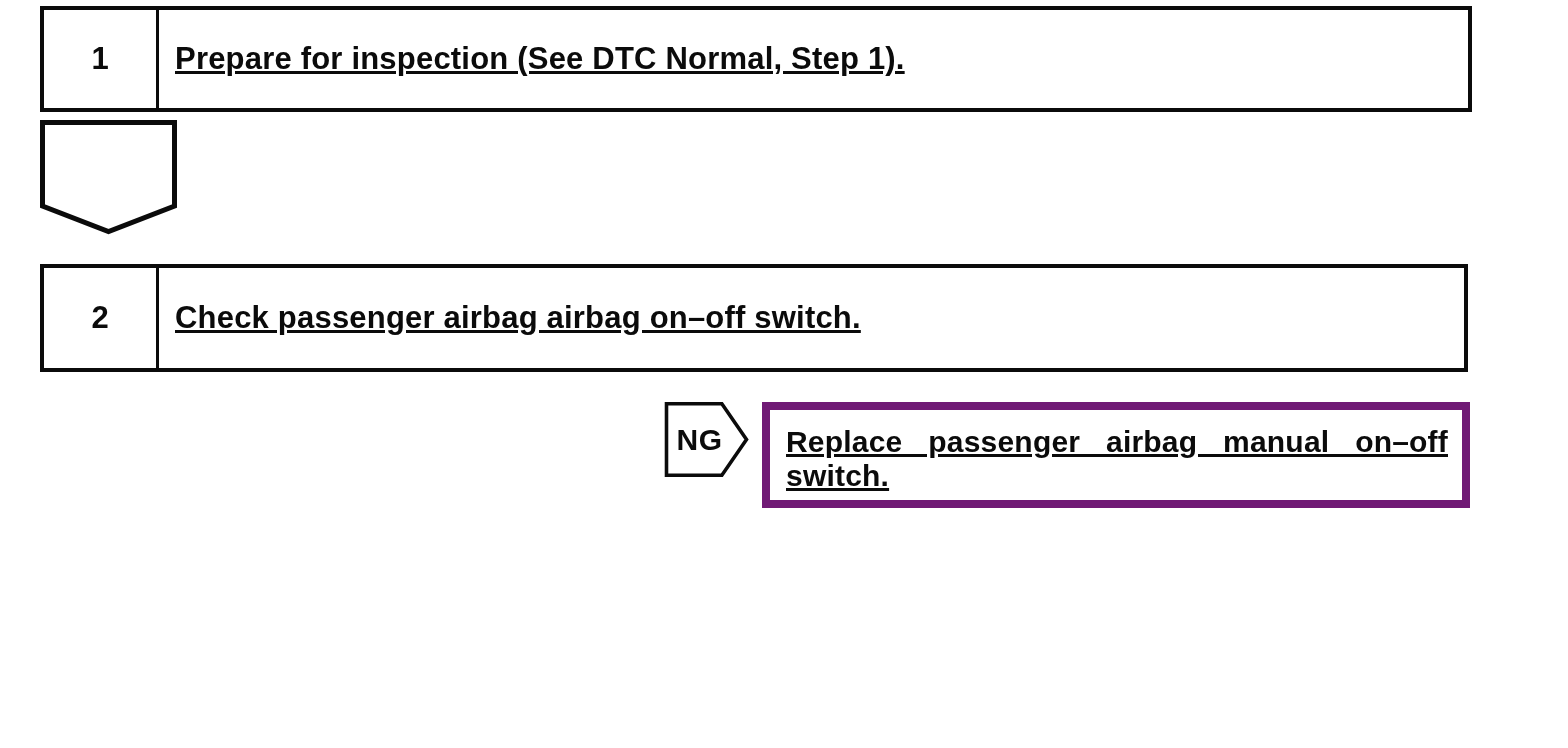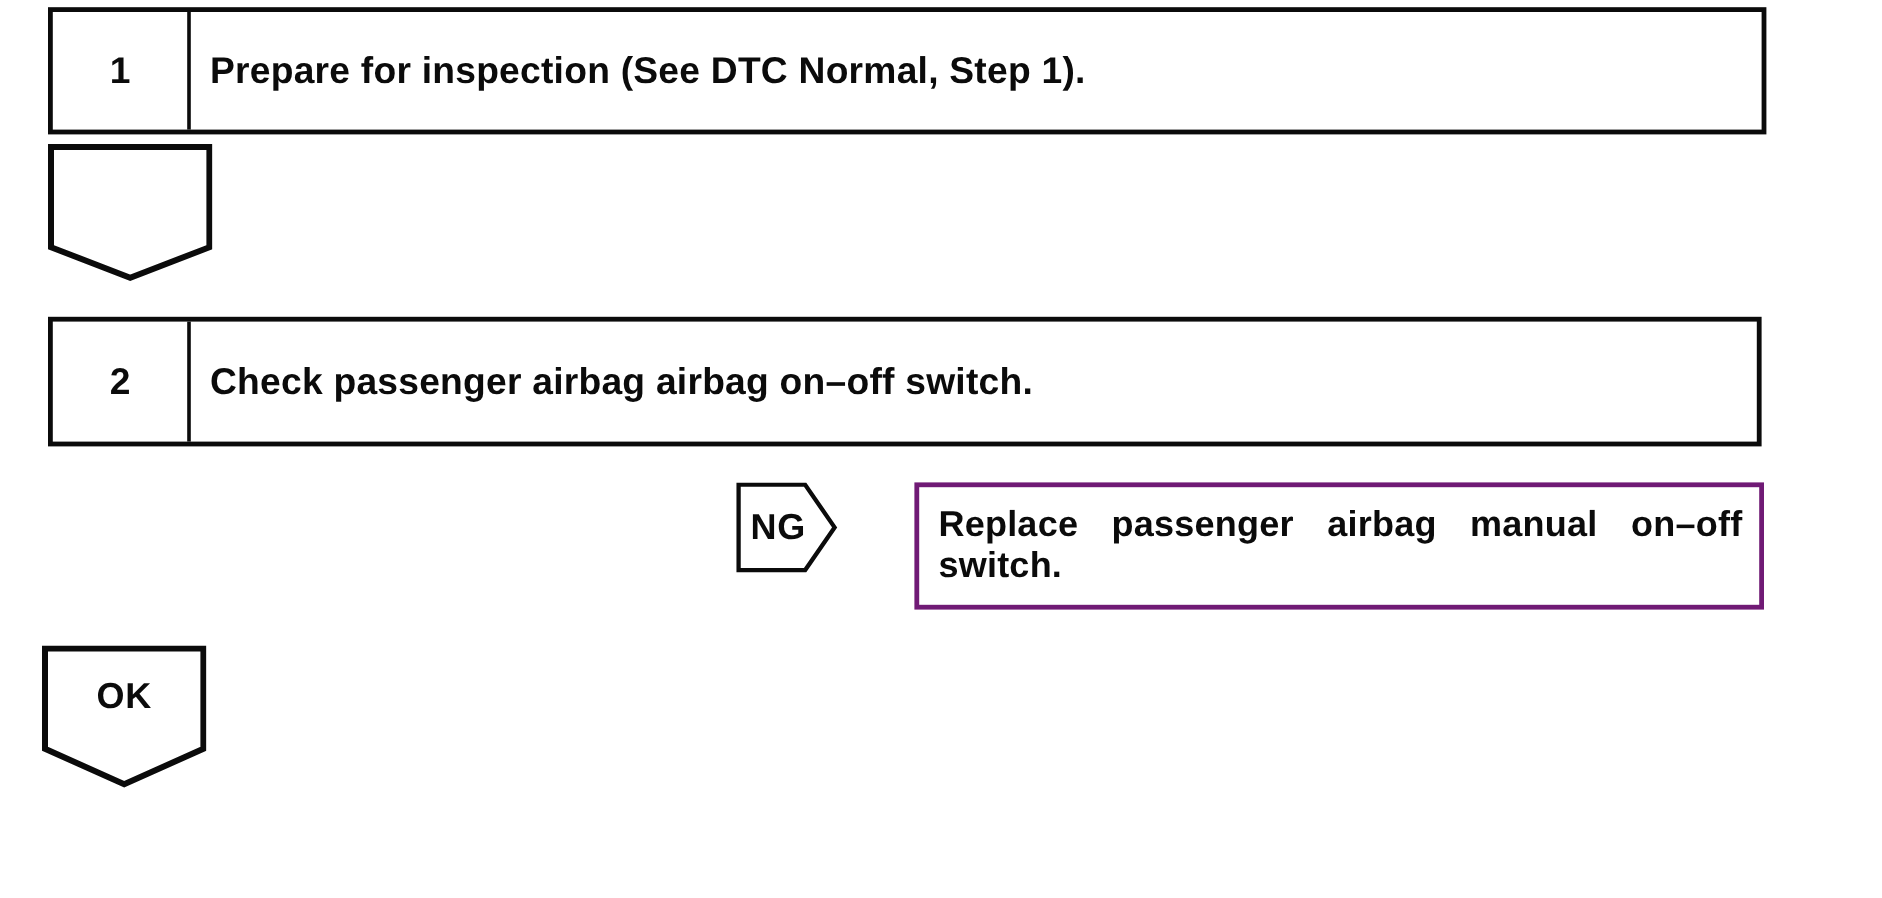--- a/index.html
+++ b/index.html
@@ -41,20 +41,21 @@
   }
   .step-text {
     flex: 1;
     display: flex;
     align-items: center;
     padding-left: 16px;
     font-size: 31px;
     font-weight: bold;
     letter-spacing: 0.2px;
     white-space: nowrap;
+    text-decoration: underline;
   }
 
   
   .connector {
     position: absolute;
     width: 137px;
   }
   .connector.conn1 { left: 40px; top: 120px; height: 115px; }
   .connector.conn2 { left: 35px; top: 538px; height: 119px; }
   .connector svg { display: block; width: 100%; height: 100%; }
@@ -65,21 +66,21 @@
     width: 100%;
     text-align: center;
     font-size: 30px;
     font-weight: bold;
     letter-spacing: 0.5px;
   }
 
   
   .ng-arrow {
     position: absolute;
-    left: 597px;
+    left: 648px;
     top: 402px;
     width: 117px;
     height: 75px;
   }
   .ng-arrow svg { display: block; width: 100%; height: 100%; }
   .ng-arrow .ng-label {
     position: absolute;
     left: 0;
     top: 0;
     width: 100%;
@@ -94,23 +95,24 @@
     letter-spacing: 0.5px;
   }
 
   
   .result-box {
     position: absolute;
     left: 762px;
     top: 402px;
     width: 708px;
     height: 106px;
-    border: 4px solid #701a75;
+    border: 8px solid #701a75;
     background: #ffffff;
     box-sizing: border-box;
+    text-decoration: underline;
   }
   .result-text {
     margin: 0;
     padding: 15px 14px 0 16px;
     font-size: 30px;
     font-weight: bold;
     line-height: 34px;
     letter-spacing: 0.2px;
     text-align: justify;
   }
@@ -140,20 +142,14 @@
     <svg viewBox="0 0 117 105" aria-hidden="true">
       <polygon points="2.5,2.5 80,2.5 114.5,52.5 80,102.5 2.5,102.5" fill="#ffffff" stroke="#0b0b0b" stroke-width="5" stroke-linejoin="miter"></polygon>
     </svg>
     <span class="ng-label">NG</span>
   </div>
 
   <div class="result-box">
     <p class="result-text">Replace passenger airbag manual on–off switch.</p>
   </div>
 
-  <div class="connector conn2">
-    <svg viewBox="0 0 137 119" aria-hidden="true">
-      <polygon points="2.5,2.5 134.5,2.5 134.5,86 68.5,115.5 2.5,86" fill="#ffffff" stroke="#0b0b0b" stroke-width="5" stroke-linejoin="miter"></polygon>
-    </svg>
-    <span class="conn-label">OK</span>
-  </div>
 
 </div>
 
 </body></html>

